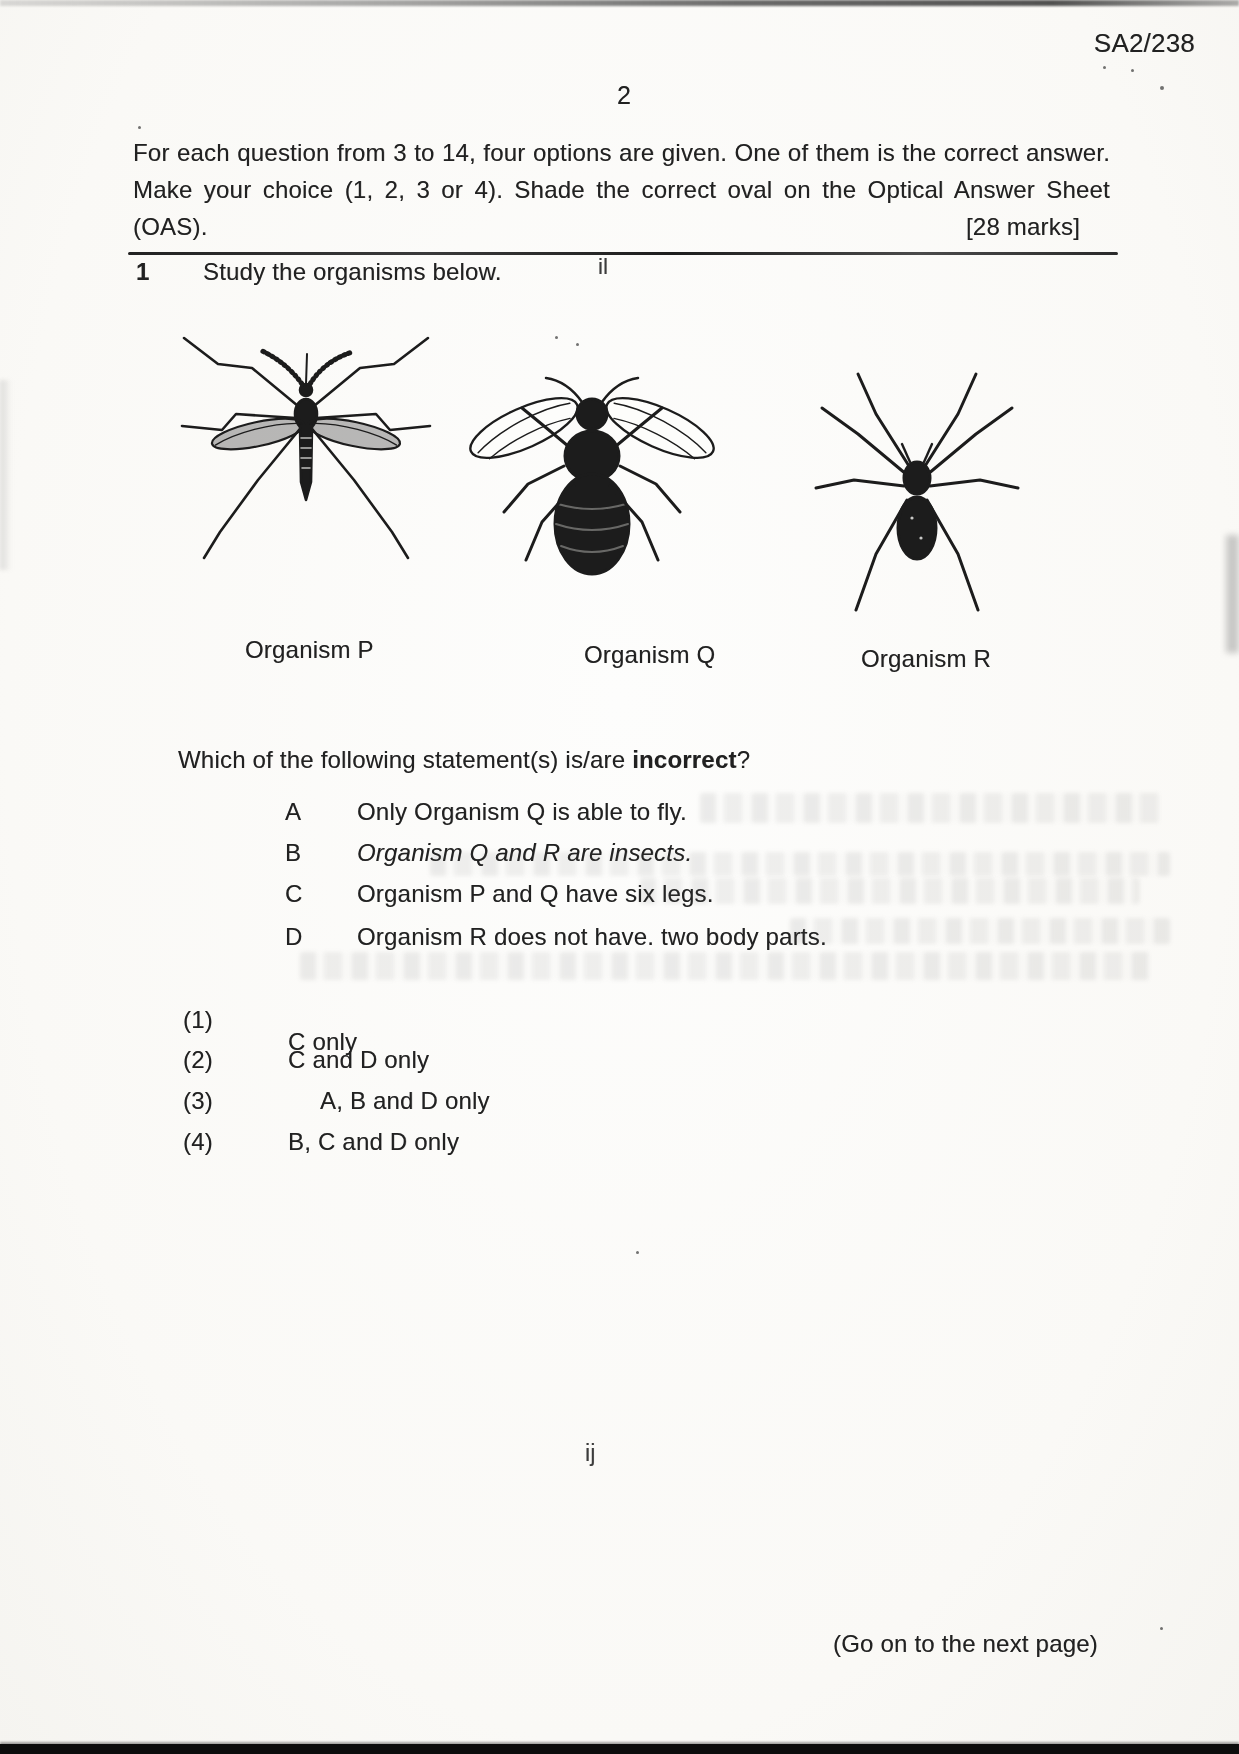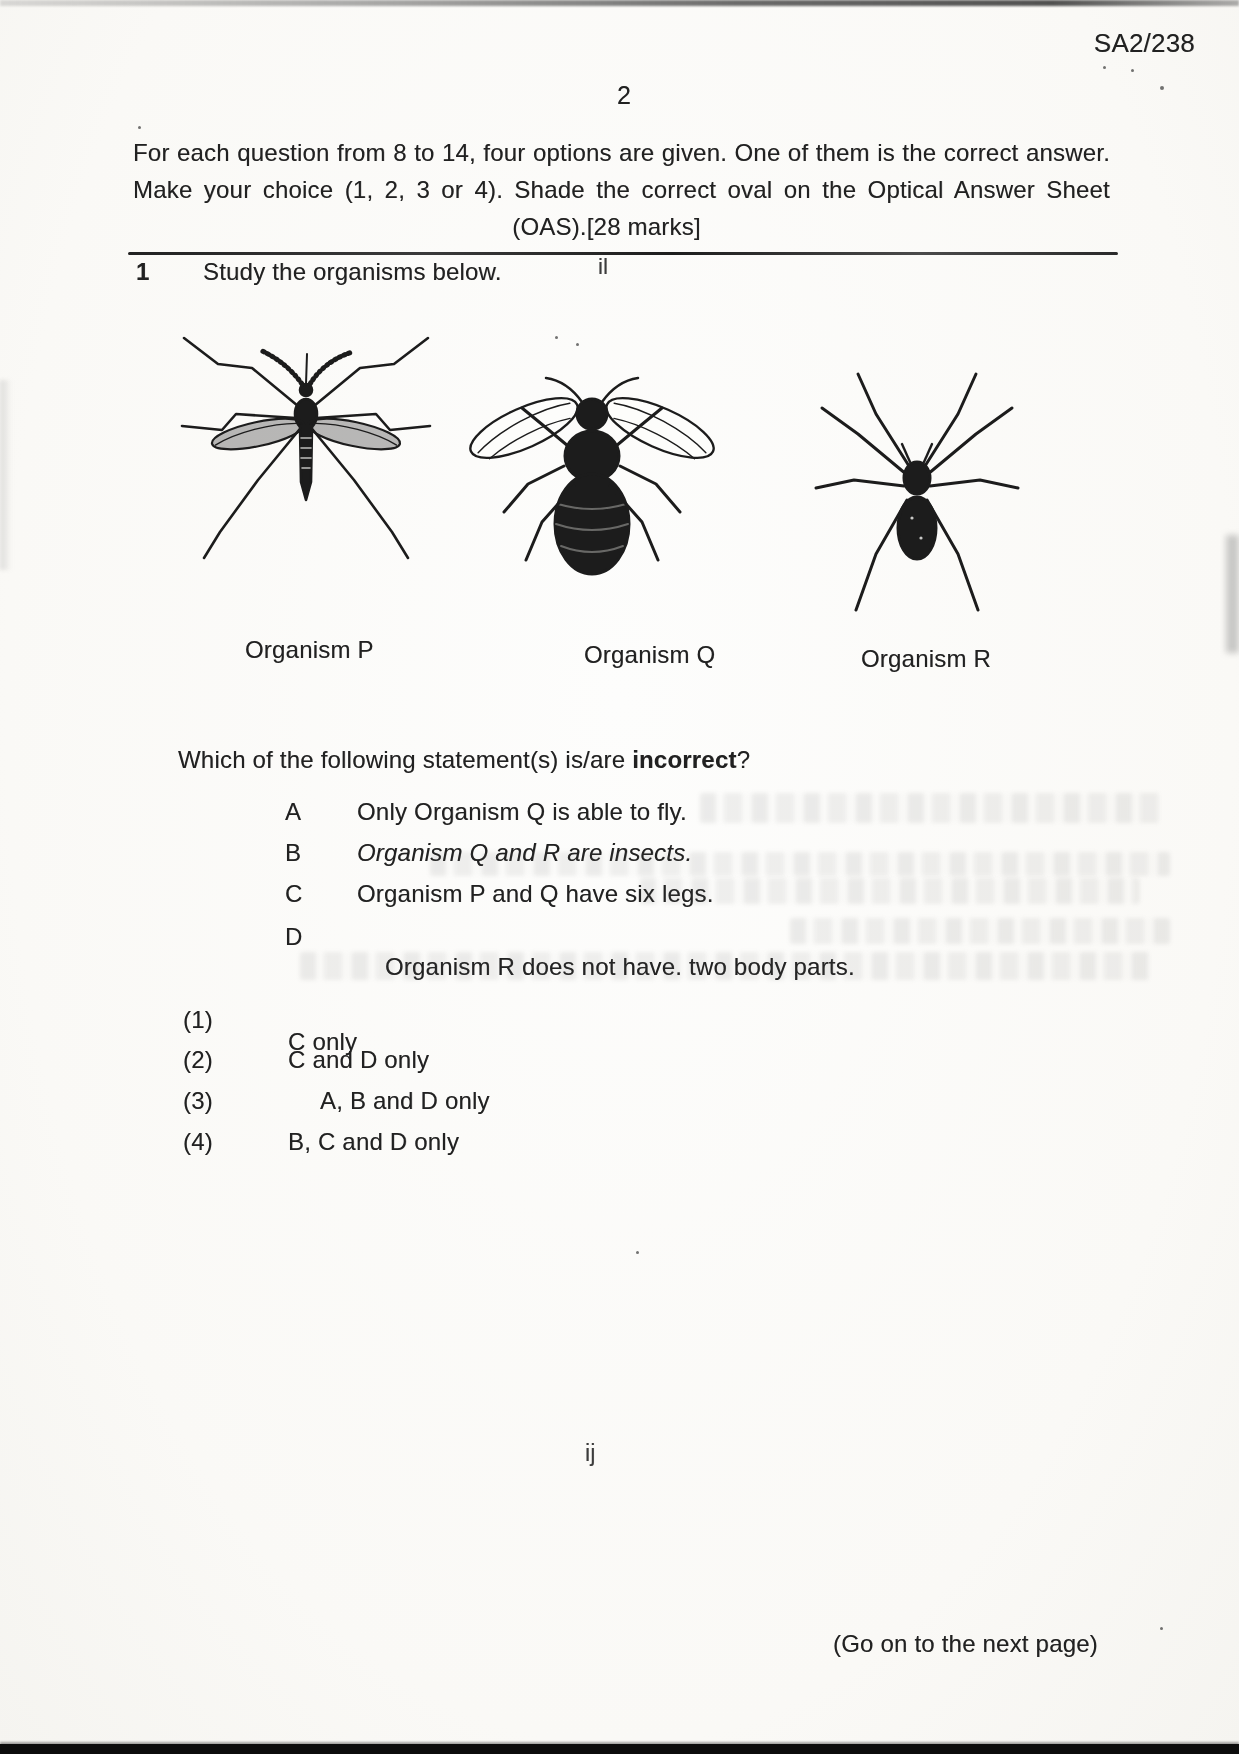--- a/index.html
+++ b/index.html
@@ -21,21 +21,21 @@
     white-space:nowrap;
   }
   .doc-code{top:28px;right:44px;font-size:26px;}
   .page-num{top:80px;left:594px;width:60px;text-align:center;font-size:25px;}
   .instructions{
     position:absolute;left:133px;top:134px;width:977px;
     font-size:24px;line-height:37px;letter-spacing:0.2px;
     text-shadow:0.3px 0.3px 0.6px rgba(30,30,30,0.35);
   }
   .just{ text-align:justify; text-align-last:justify; }
-  .instr-last{ display:flex; justify-content:center; }
+  .instr-last{ display:flex; justify-content:space-between; }
   .instr-last .marks{ margin-right:30px; }
   .rule{
     position:absolute;left:128px;top:252px;width:990px;height:3px;
     background:linear-gradient(90deg, #222 0%, #3a3a3a 30%, #1d1d1d 55%, #4a4a4a 80%, #2a2a2a 100%);
     border-radius:2px;
     filter:blur(0.4px);
   }
   .qnum{font-weight:600;}
   .figure{position:absolute;}
   .figure svg{display:block;}
@@ -81,21 +81,21 @@
 
   <div class="top-smudge"></div>
   <div class="bottom-bar"></div>
   <div class="edge-smudge"></div>
   <div class="left-shadow"></div>
 
   <div class="txt doc-code">SA2/238</div>
   <div class="txt page-num">2</div>
 
   <div class="instructions">
-    <div class="just">For each question from 8 to 14, four options are given. One of them is the correct answer.</div>
+    <div class="just">For each question from 3 to 14, four options are given. One of them is the correct answer.</div>
     <div class="just">Make your choice (1, 2, 3 or 4). Shade the correct oval on the Optical Answer Sheet</div>
     <div class="instr-last">
       <span>(OAS).</span>
       <span class="marks">[28 marks]</span>
     </div>
   </div>
 
   <div class="rule"></div>
 
   <div class="txt qnum" style="left:136px;top:258px;">1</div>
@@ -189,21 +189,21 @@
   <div class="txt stmt-key" style="left:285px;top:798px;">A</div>
   <div class="txt" style="left:357px;top:798px;">Only Organism Q is able to fly.</div>
 
   <div class="txt stmt-key" style="left:285px;top:839px;">B</div>
   <div class="txt" style="left:357px;top:839px;font-style:italic;">Organism Q and R are insects.</div>
 
   <div class="txt stmt-key" style="left:285px;top:880px;">C</div>
   <div class="txt" style="left:357px;top:880px;">Organism P and Q have six legs.</div>
 
   <div class="txt stmt-key" style="left:285px;top:923px;">D</div>
-  <div class="txt" style="left:357px;top:953px;margin-left:28px;">Organism R does not have. two body parts.</div>
+  <div class="txt" style="left:357px;top:923px;">Organism R does not have. two body parts.</div>
 
   <div class="txt" style="left:183px;top:1006px;">(1)</div>
   <div class="txt" style="left:288px;top:1006px;margin-top:22px;">C  only</div>
 
   <div class="txt" style="left:183px;top:1046px;">(2)</div>
   <div class="txt" style="left:288px;top:1046px;">C and D only</div>
 
   <div class="txt" style="left:183px;top:1087px;">(3)</div>
   <div class="txt" style="left:288px;top:1087px;margin-left:32px;">A, B and D only</div>
 

